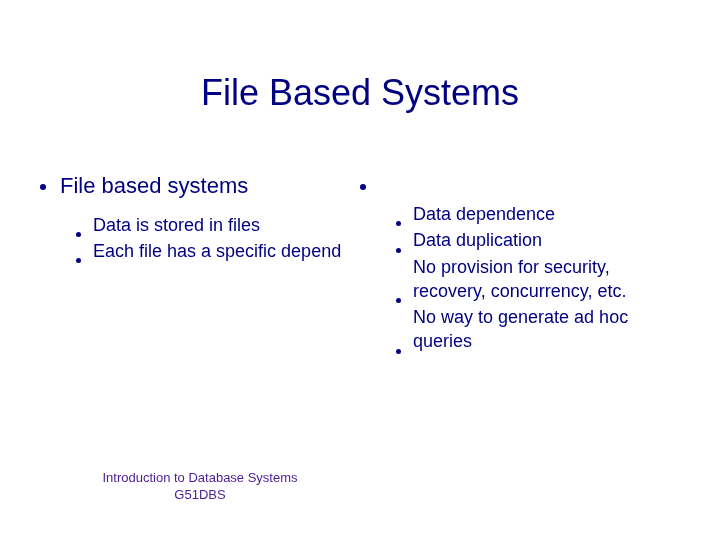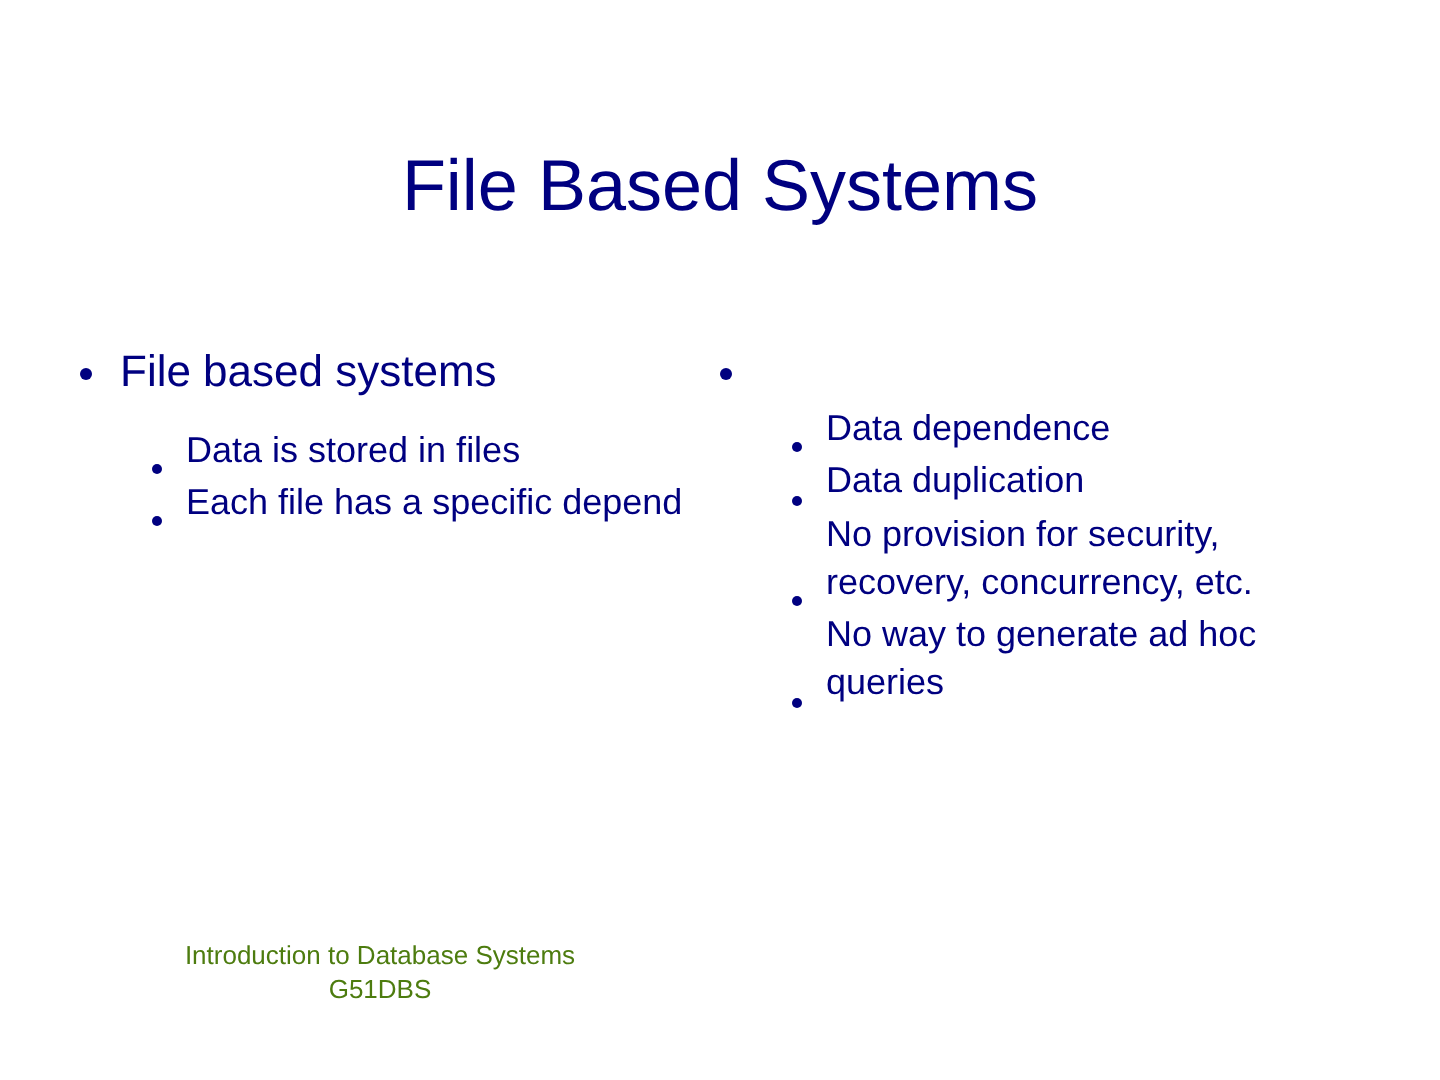--- a/index.html
+++ b/index.html
@@ -75,25 +75,25 @@
       height: 5px;
       background: #000080;
       border-radius: 50%;
       margin-right: 12px;
       margin-top: 10px;
       flex-shrink: 0;
     }
     .footer {
       position: absolute;
       bottom: 36px;
-      left: 80px;
+      left: 90px;
       width: 220px;
       text-align: center;
       font-size: 13px;
-      color: #4d7c0f;
+      color: #4c1d95;
       line-height: 1.3;
     }
   </style>
 </head>
 <body>
 
 <div class="slide">
   <h1 class="title">File Based Systems</h1>
 
   <div class="columns">

